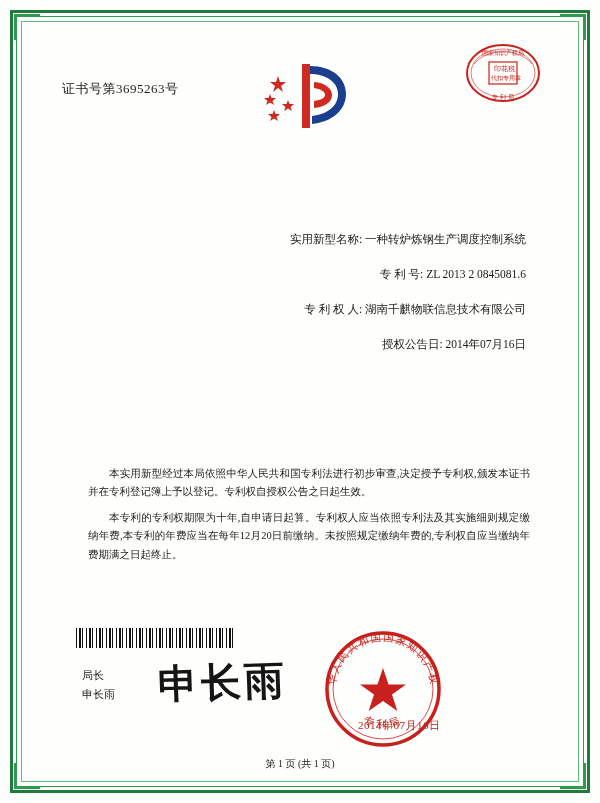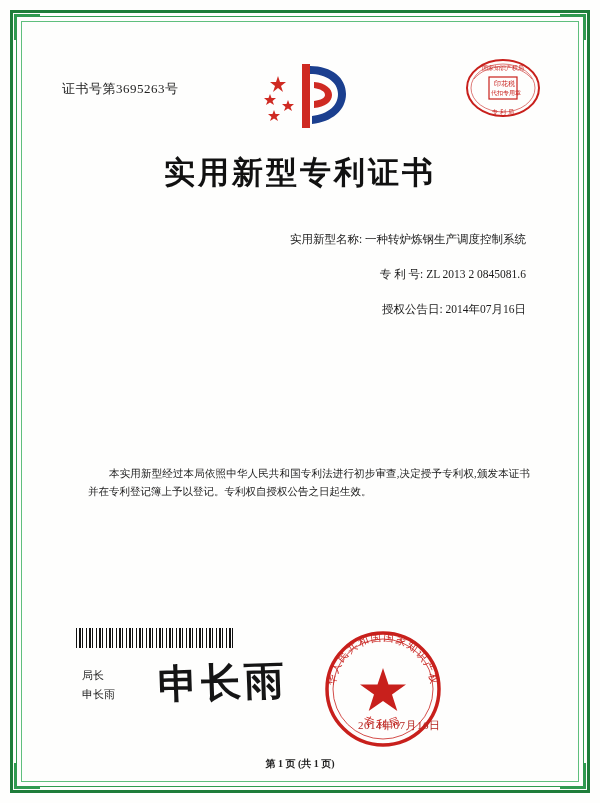--- a/index.html
+++ b/index.html
@@ -74,21 +74,21 @@
     position: absolute;
     left: 258px;
     top: 56px;
     width: 96px;
     height: 78px;
   }
   
   .seal-top {
     position: absolute;
     right: 58px;
-    top: 57px;
+    top: 42px;
     width: 78px;
     height: 62px;
   }
   
   .title {
     position: absolute;
     left: 0;
     right: 0;
     top: 152px;
     text-align: center;
@@ -194,21 +194,20 @@
 
   
   .footer {
     position: absolute;
     left: 0;
     right: 0;
     top: 757px;
     text-align: center;
     font-size: 10px;
     color: #222;
-    font-weight: bold;
   }
 </style>
 </head>
 <body>
 
 <div id="page">
 
   <div class="border-outer"></div>
   <div class="border-mid"></div>
   <div class="border-inner"></div>
@@ -238,39 +237,43 @@
       <ellipse cx="39" cy="31" rx="32" ry="24" fill="none" stroke="#c8201c" stroke-width="0.6"></ellipse>
       <rect x="25" y="20" width="28" height="22" fill="none" stroke="#c8201c" stroke-width="1.2"></rect>
       <text x="30" y="29" font-size="7" fill="#c8201c" font-family="DejaVu Sans, sans-serif">印花税</text>
       <text x="27" y="38" font-size="6" fill="#c8201c" font-family="DejaVu Sans, sans-serif">代扣专用章</text>
       <path d="M10 22 A34 26 0 0 1 68 22" fill="none" stroke="#c8201c" stroke-width="0.6"></path>
       <text x="39" y="13" font-size="6" fill="#c8201c" text-anchor="middle" font-family="DejaVu Sans, sans-serif">国家知识产权局</text>
       <text x="39" y="57" font-size="6" fill="#c8201c" text-anchor="middle" font-family="DejaVu Sans, sans-serif">专 利 局</text>
     </svg>
   </div>
 
-  <div class="title">实用新型专利证书</div>
 
   <div class="fields">
     <div class="field-row">
       <span class="field-label">实用新型名称:</span>
       <span class="field-value">一种转炉炼钢生产调度控制系统</span>
     </div>
     <div class="field-row">
       <span class="field-label">专  利  号:</span>
       <span class="field-value">ZL 2013 2 0845081.6</span>
     </div>
     <div class="field-row">
+      <span class="field-label">专 利 权 人:</span>
+      <span class="field-value">湖南千麒物联信息技术有限公司</span>
+    </div>
+    <div class="field-row">
       <span class="field-label">授权公告日:</span>
       <span class="field-value">2014年07月16日</span>
     </div>
   </div>
 
   <div class="body-text">
     <p>本实用新型经过本局依照中华人民共和国专利法进行初步审查,决定授予专利权,颁发本证书并在专利登记簿上予以登记。专利权自授权公告之日起生效。</p>
+    <p>本专利的专利权期限为十年,自申请日起算。专利权人应当依照专利法及其实施细则规定缴纳年费,本专利的年费应当在每年12月20日前缴纳。未按照规定缴纳年费的,专利权自应当缴纳年费期满之日起终止。</p>
   </div>
 
   <div class="barcode"></div>
 
   <div class="director">
     <div>局长</div>
     <div>申长雨</div>
   </div>
 
   <div class="signature">申长雨</div>

